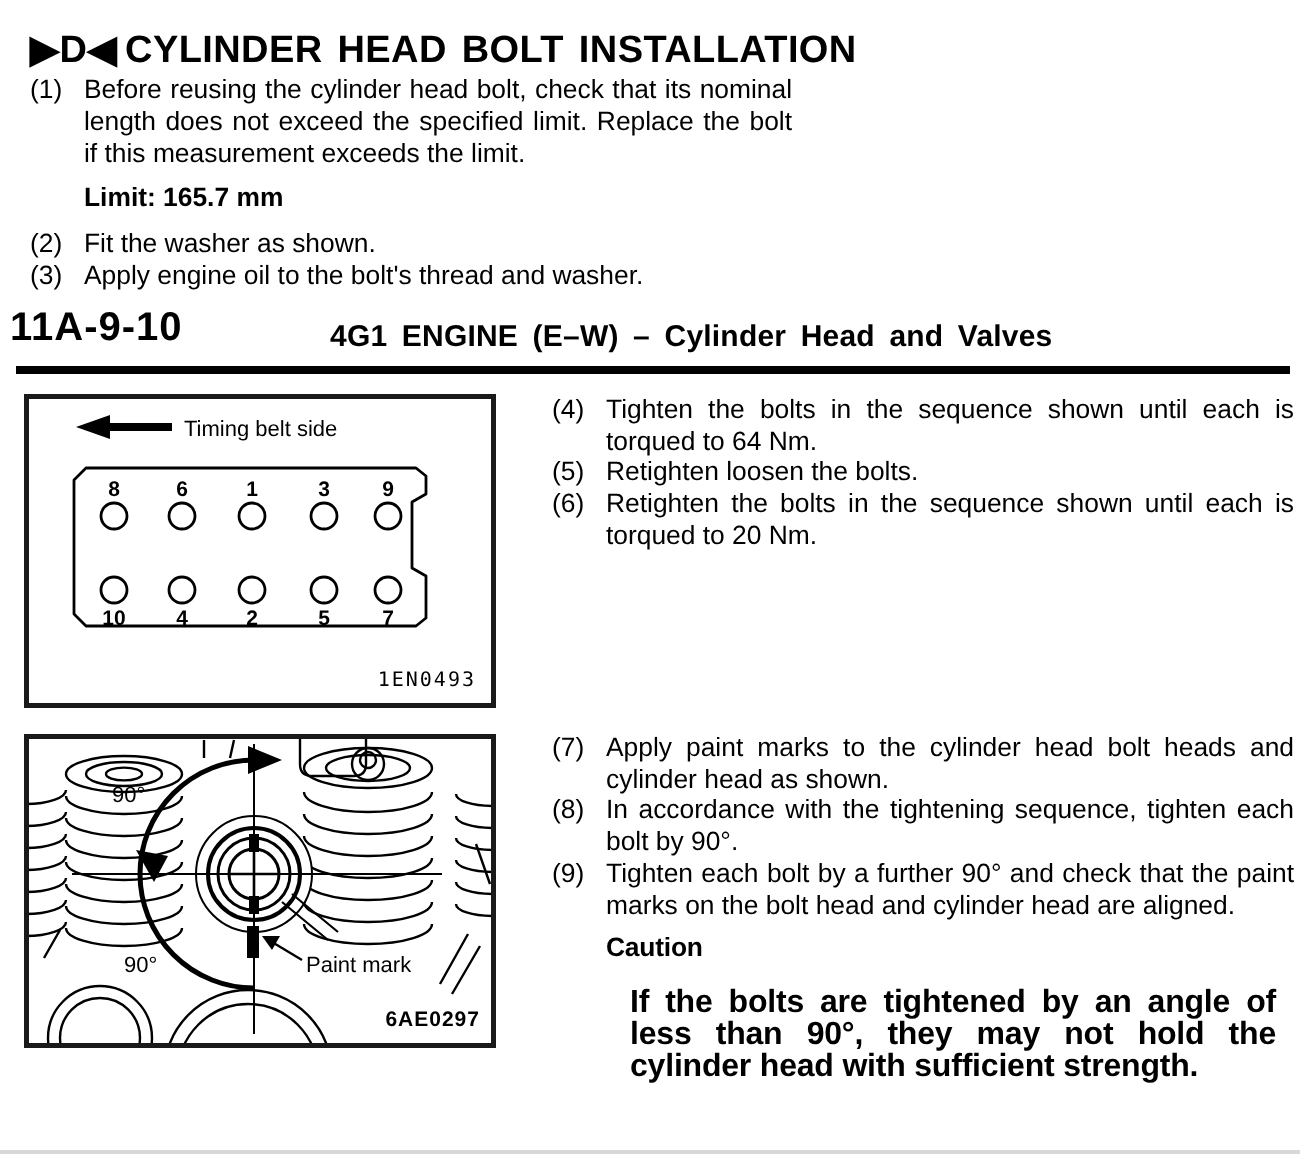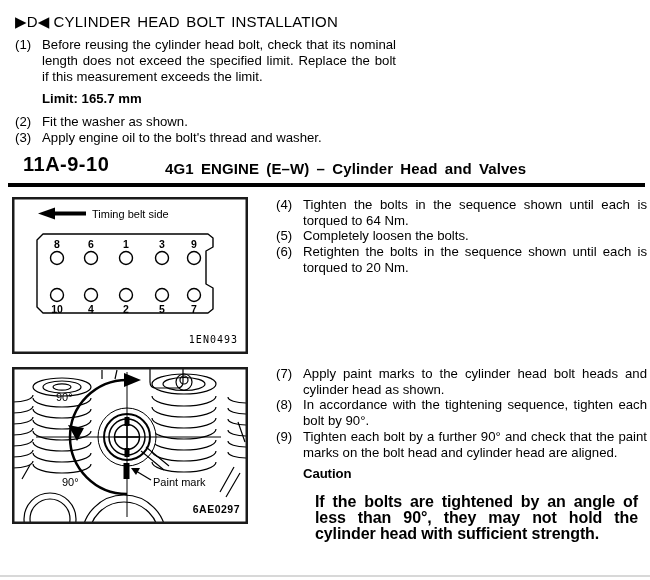--- a/index.html
+++ b/index.html
@@ -1,27 +1,27 @@
 <!DOCTYPE html>
 <html><head>
 <meta charset="utf-8">
 <style>
   html,body{margin:0;padding:0;}
   body{
     width:650px;height:580px;background:#ffffff;position:relative;
     font-family:"Liberation Sans", sans-serif;color:#000;overflow:hidden;
   }
   .abs{position:absolute;}
-  #doc-title{left:15px;top:13px;font-size:15px;font-weight:normal;letter-spacing:.2px;word-spacing:2px;text-align:right;}
+  #doc-title{left:15px;top:13px;font-size:19px;font-weight:bold;letter-spacing:.2px;word-spacing:2px;text-align:right;}
   #doc-title .marker{margin-right:4px;}
   #top-list{left:15px;top:37px;width:381px;font-size:13.2px;line-height:15.9px;}
   .num-item{position:relative;padding-left:27px;text-align:justify;}
   .num-item>.num{position:absolute;left:0;top:0;}
   .limit{font-weight:bold;margin:6px 0 7px 27px;}
-  #page-code{left:23px;top:153px;font-size:20px;font-weight:bold;letter-spacing:.5px;}
+  #page-code{left:5px;top:153px;font-size:20px;font-weight:bold;letter-spacing:.5px;}
   #header-title{left:165px;top:160px;font-size:15px;font-weight:bold;word-spacing:3px;letter-spacing:.1px;}
   #header-rule{left:8px;top:183px;width:637px;height:4px;background:#000;}
   #fig1{left:12px;top:197px;}
   #fig2{left:12px;top:367px;}
   #steps-a{left:276px;top:197px;width:371px;font-size:13.2px;line-height:15.7px;}
   #steps-b{left:276px;top:366px;width:371px;font-size:13.2px;line-height:15.7px;}
   .caution{margin:6px 0 0 27px;width:347px;font-weight:bold;}
   .caution .chead{font-size:13.2px;margin:0;}
   .caution p{margin:12px;text-align:justify;font-size:16px;line-height:16px;letter-spacing:-.1px;}
   #bottom-rule{left:0;top:575px;width:650px;height:2px;background:#d8d8d8;}
@@ -98,21 +98,21 @@
     <rect x="1.25" y="1.25" width="233.5" height="154.5" fill="none" stroke="#1a1a1a" stroke-width="2.5"></rect>
   </svg>
 
   <div id="steps-a" class="abs">
     <div class="num-item">
       <span class="num">(4)</span>
       <span>Tighten the bolts in the sequence shown until each is torqued to 64 Nm.</span>
     </div>
     <div class="num-item">
       <span class="num">(5)</span>
-      <span>Completely loosen the bolts.</span>
+      <span>Retighten loosen the bolts.</span>
     </div>
     <div class="num-item">
       <span class="num">(6)</span>
       <span>Retighten the bolts in the sequence shown until each is torqued to 20 Nm.</span>
     </div>
   </div>
 
   <svg id="fig2" class="abs" width="236" height="157" viewBox="0 0 236 157">
     <g class="ln" stroke-width="1.2">
 

